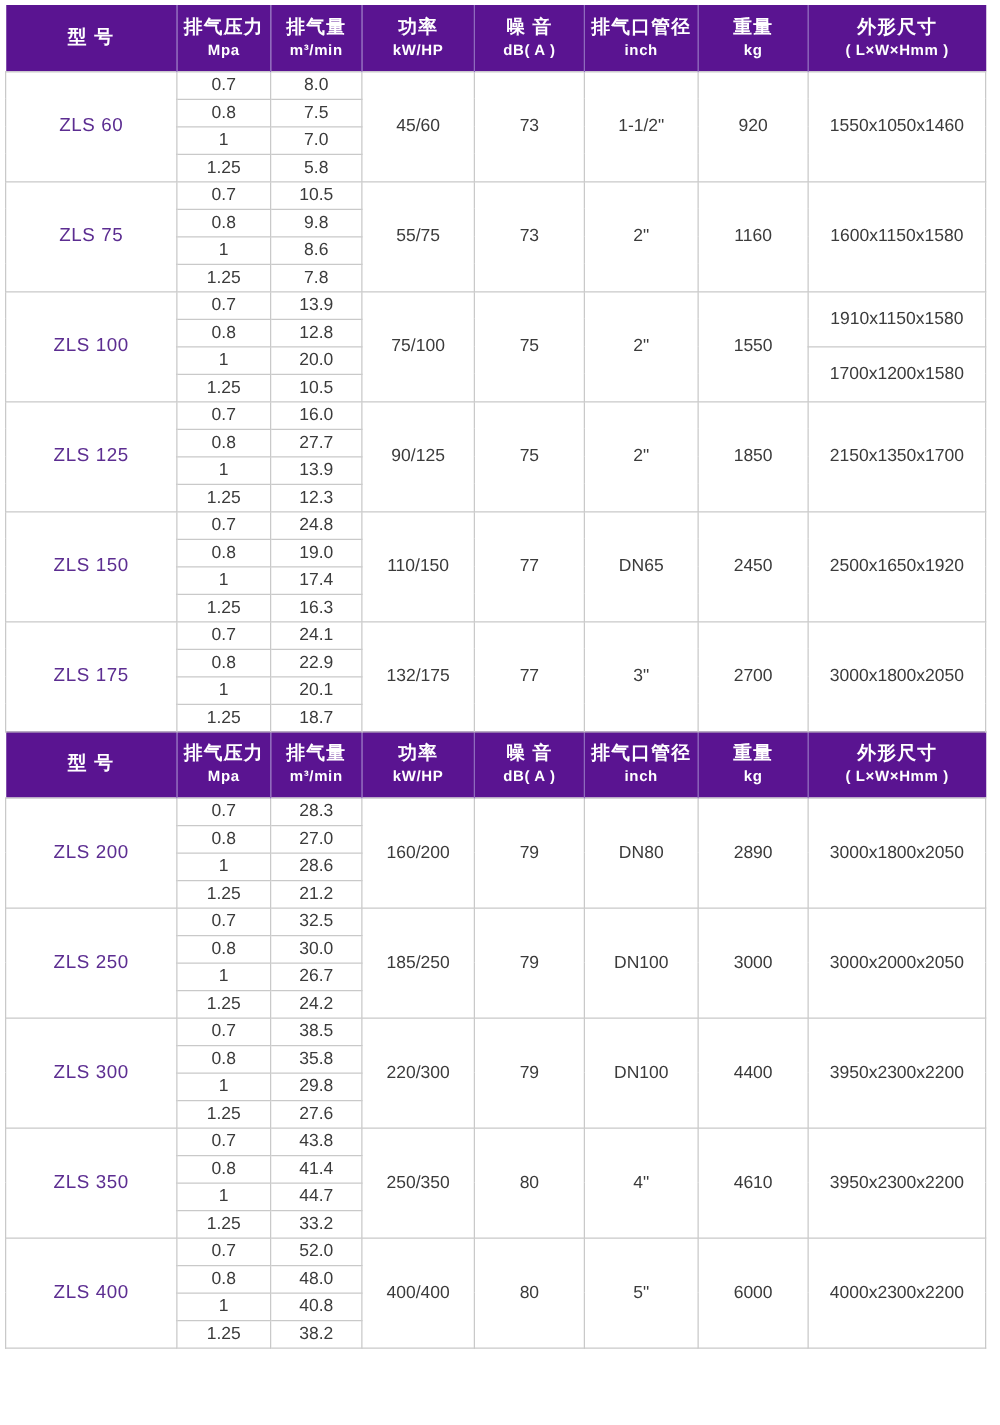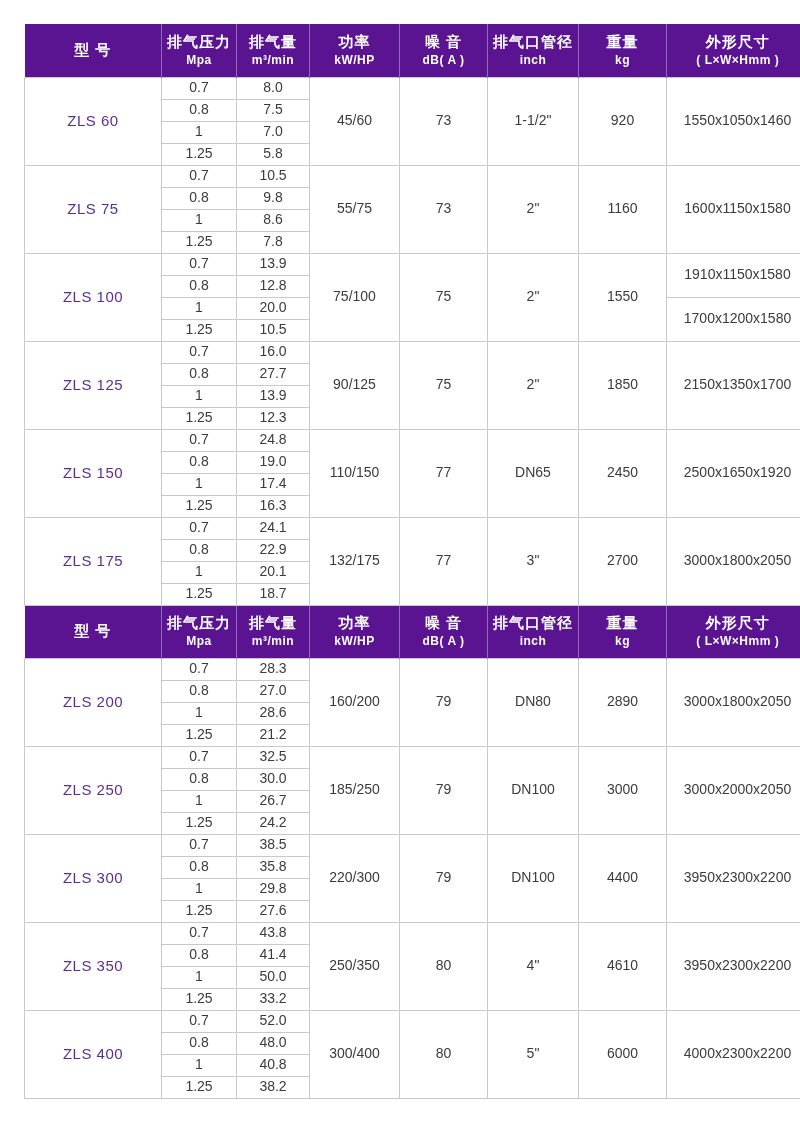--- a/index.html
+++ b/index.html
@@ -7,21 +7,21 @@
     --header-divider:#8f6bbd;
     --header-text:#ffffff;
     --model-text:#5c2d91;
     --cell-text:#3b3b3b;
     --border:#c9c9c9;
     --page-bg:#ffffff;
   }
   *{box-sizing:border-box;}
   html,body{margin:0;padding:0;background:var(--page-bg);}
   body{width:800px;font-family:"Liberation Sans","DejaVu Sans",sans-serif;}
-  .wrap{padding:24px;}
+  .wrap{padding:4px;}
   table{border-collapse:collapse;table-layout:fixed;width:784px;}
   td{
     border:1px solid var(--border);
     text-align:center;
     vertical-align:middle;
     font-size:14px;
     color:var(--cell-text);
     height:22px;
     padding:0;
     line-height:1.1;
@@ -336,31 +336,31 @@
           <td rowspan="4">4"</td>
           <td rowspan="4">4610</td>
           <td rowspan="4">3950x2300x2200</td>
         </tr>
         <tr>
           <td>0.8</td>
           <td>41.4</td>
         </tr>
         <tr>
           <td>1</td>
-          <td>50.0</td>
+          <td>44.7</td>
         </tr>
         <tr>
           <td>1.25</td>
           <td>33.2</td>
         </tr>
         <tr>
           <td rowspan="4" class="model">ZLS 400</td>
           <td>0.7</td>
           <td>52.0</td>
-          <td rowspan="4">300/400</td>
+          <td rowspan="4">400/400</td>
           <td rowspan="4">80</td>
           <td rowspan="4">5"</td>
           <td rowspan="4">6000</td>
           <td rowspan="4">4000x2300x2200</td>
         </tr>
         <tr>
           <td>0.8</td>
           <td>48.0</td>
         </tr>
         <tr>

